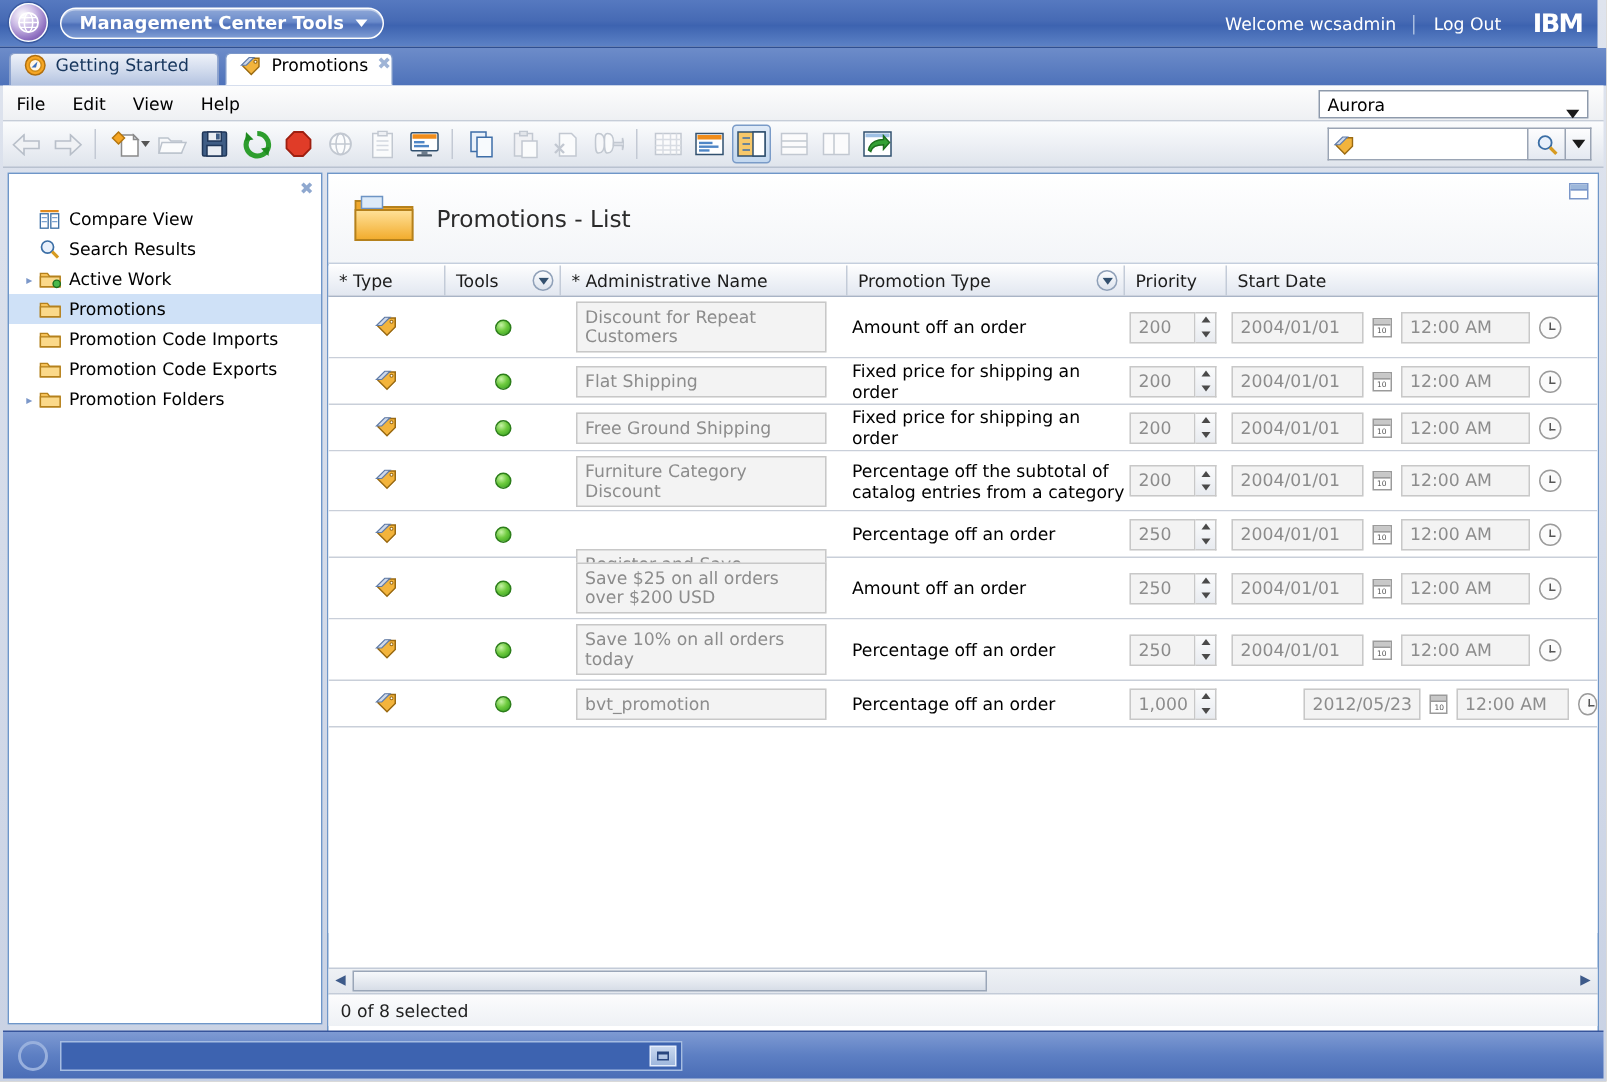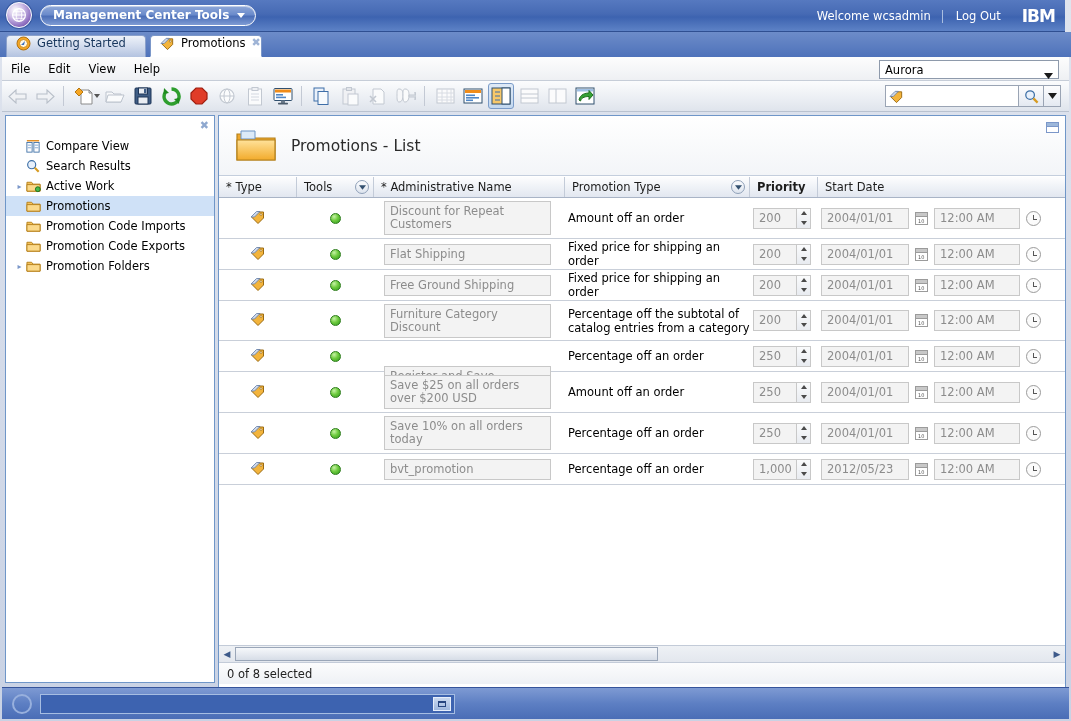--- a/index.html
+++ b/index.html
@@ -686,21 +686,21 @@
             <span>* Administrative Name</span>
           </div>
           <div class="gh" style="width:185px;">
             <span>Promotion Type</span>
             <span class="filt">
               <svg width="7" height="5" viewBox="0 0 9 6">
                   <path d="M0 0 L9 0 L4.5 6 Z" fill="#33506f"></path>
                 </svg>
             </span>
           </div>
-          <div class="gh" style="width:68px;font-weight:bold;">
+          <div class="gh" style="width:68px;">
             <span>Priority</span>
           </div>
           <div class="gh" style="width:247px;border-right:none;">
             <span>Start Date</span>
           </div>
         </div>
 
         <div class="grid-body" id="grid-body">
             <div class="grow" style="height: 41px;">
               <div class="cell c-type" style="width:78px;">
@@ -967,21 +967,21 @@
               <div class="cell" style="width:68px;padding-left:3px;">
                 <span class="spin-wrap">
                   <span class="ro-input" style="width:44px;">1,000</span>
                   <span class="spin-btns">
                     <i class="up"></i>
                     <i class="dn"></i>
                   </span>
                 </span>
               </div>
               <div class="cell" style="width:247px;padding-left:3px;gap:6px;">
-                <span class="ro-input" style="width:88px;">2012/05/23</span>
+                <span class="ro-input" style="width:88px;margin-left:48px;">2012/05/23</span>
                 <span class="cal-icon">
                   <span>10</span>
                 </span>
                 <span class="ro-input" style="width:86px;">12:00 AM</span>
                 <span class="clock-icon"></span>
               </div>
             </div>
           </div>
 
         <div class="hscroll">

